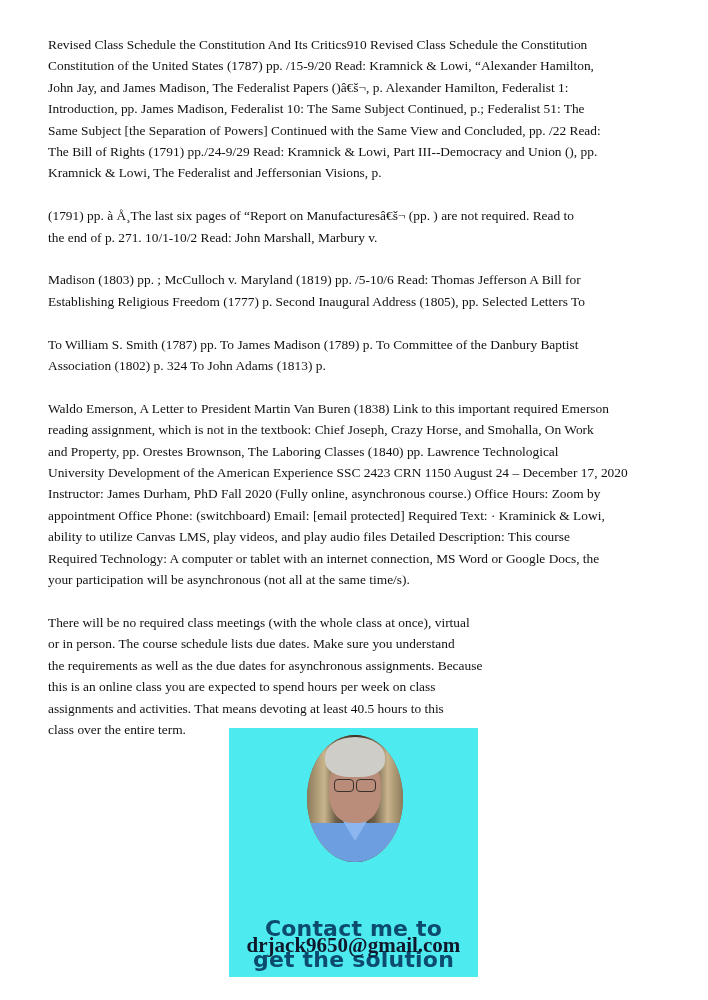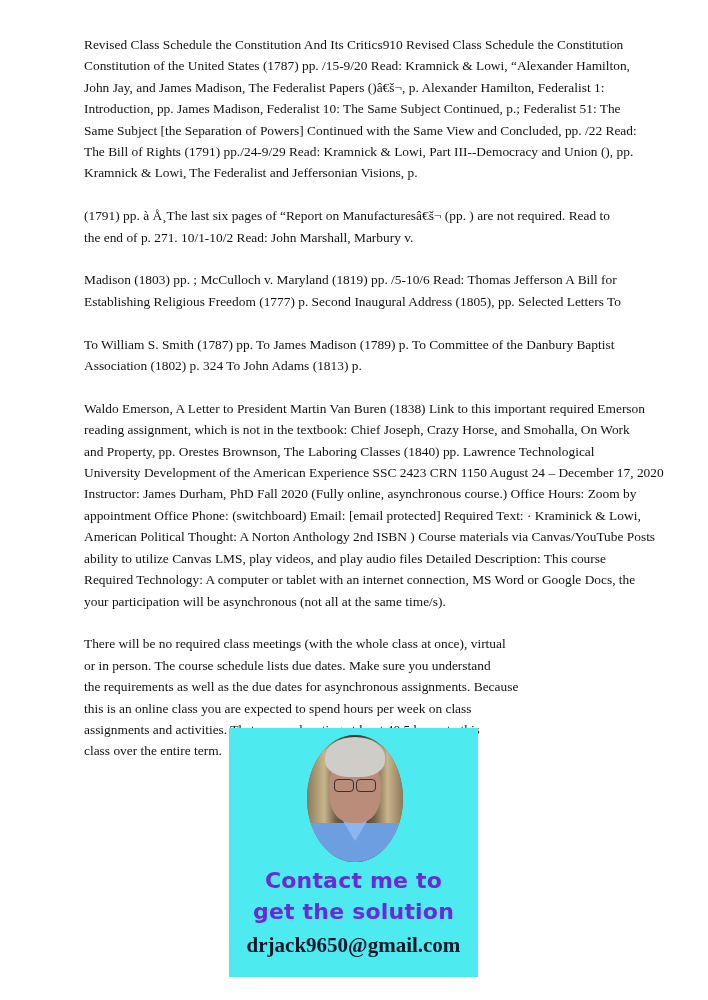--- a/index.html
+++ b/index.html
@@ -22,21 +22,20 @@
     width: 628px;
     font-size: 13.4px;
     line-height: 21.4px;
   }
   .para {
     margin: 0 0 21.4px 0;
   }
   .line {
     display: block;
     white-space: nowrap;
-    margin-left: 36px;
   }
   .overlay {
     position: absolute;
     left: 229px;
     top: 728px;
     width: 249px;
     height: 249px;
     background: #4debf0;
     z-index: 5;
   }
@@ -80,22 +79,23 @@
     clip-path: polygon(0 0, 100% 0, 50% 100%);
   }
   .cta {
     position: absolute;
     left: 0;
     width: 100%;
     text-align: center;
     font-family: "DejaVu Sans", "Liberation Sans", sans-serif;
     font-weight: bold;
     font-size: 22px;
-    color: #6d28d9;
+    color: #0c4a6e;
     letter-spacing: 0.2px;
+    margin-top: 48px;
   }
   .cta.l1 { top: 140px; }
   .cta.l2 { top: 171px; }
   .email {
     position: absolute;
     left: 0;
     top: 205px;
     width: 100%;
     text-align: center;
     font-family: "Liberation Serif", "DejaVu Serif", serif;
@@ -129,21 +129,20 @@
     <span class="line">To William S. Smith (1787) pp. To James Madison (1789) p. To Committee of the Danbury Baptist</span>
     <span class="line">Association (1802) p. 324 To John Adams (1813) p.</span>
   </div>
   <div class="para">
     <span class="line">Waldo Emerson, A Letter to President Martin Van Buren (1838) Link to this important required Emerson</span>
     <span class="line">reading assignment, which is not in the textbook: Chief Joseph, Crazy Horse, and Smohalla, On Work</span>
     <span class="line">and Property, pp. Orestes Brownson, The Laboring Classes (1840) pp. Lawrence Technological</span>
     <span class="line">University Development of the American Experience SSC 2423 CRN 1150 August 24 – December 17, 2020</span>
     <span class="line">Instructor: James Durham, PhD Fall 2020 (Fully online, asynchronous course.) Office Hours: Zoom by</span>
     <span class="line">appointment Office Phone: (switchboard) Email: [email protected] Required Text: · Kraminick &amp; Lowi,</span>
-    <span class="line">American Political Thought: A Norton Anthology 2nd ISBN ) Course materials via Canvas/YouTube Posts</span>
     <span class="line">ability to utilize Canvas LMS, play videos, and play audio files Detailed Description: This course</span>
     <span class="line">Required Technology: A computer or tablet with an internet connection, MS Word or Google Docs, the</span>
     <span class="line">your participation will be asynchronous (not all at the same time/s).</span>
   </div>
   <div class="para">
     <span class="line">There will be no required class meetings (with the whole class at once), virtual</span>
     <span class="line">or in person. The course schedule lists due dates. Make sure you understand</span>
     <span class="line">the requirements as well as the due dates for asynchronous assignments. Because</span>
     <span class="line">this is an online class you are expected to spend hours per week on class</span>
     <span class="line">assignments and activities. That means devoting at least 40.5 hours to this</span>

